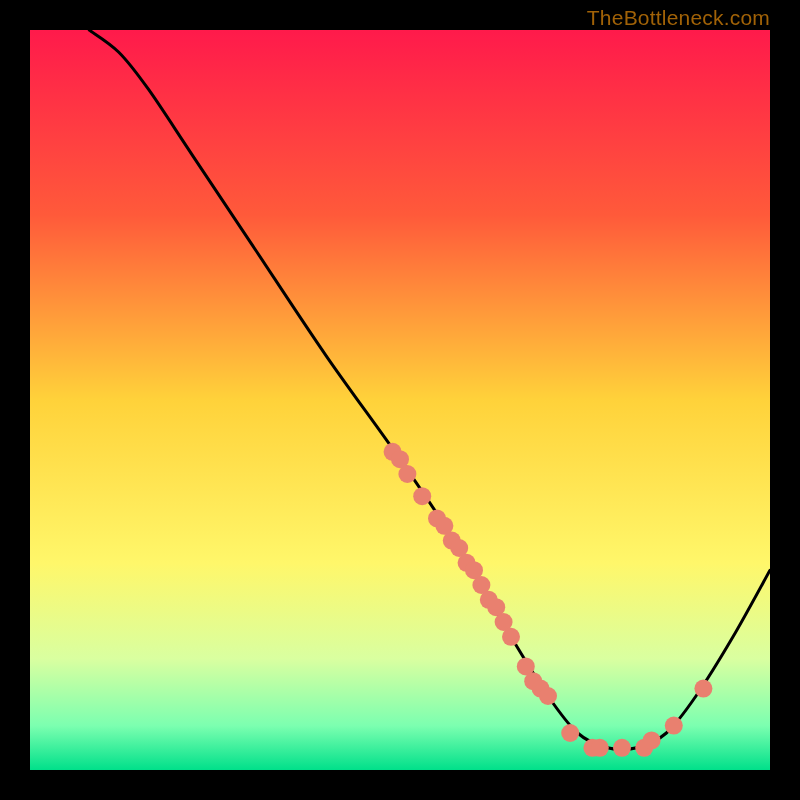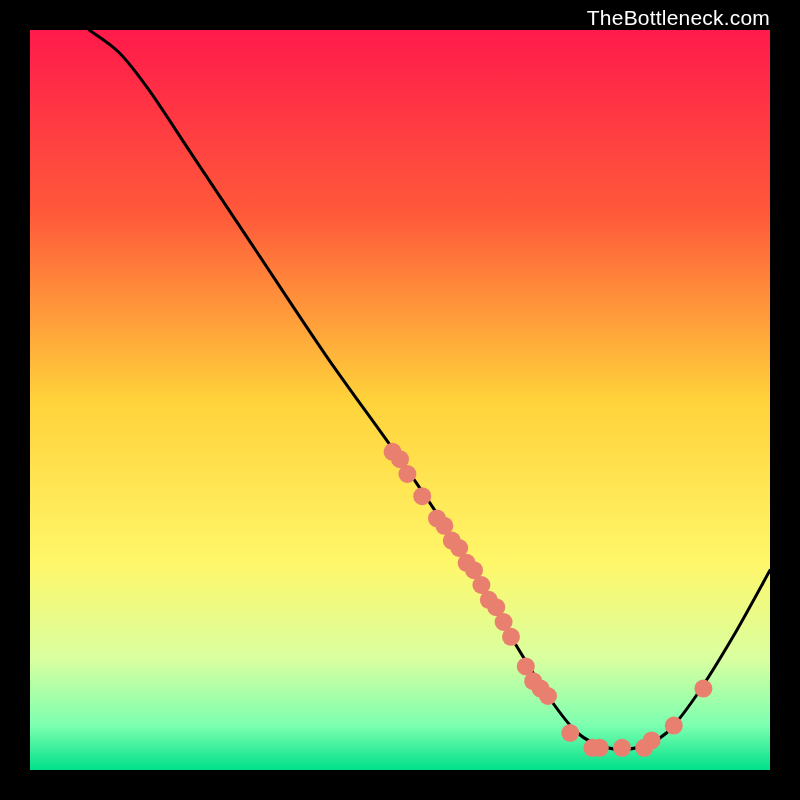--- a/index.html
+++ b/index.html
@@ -21,21 +21,21 @@
     left: 30px;
     top: 30px;
     width: 740px;
     height: 740px;
     overflow: hidden;
   }
   .watermark {
     position: absolute;
     top: 6px;
     right: 30px;
-    color: #ffffff;
+    color: #a16207;
     font-size: 21px;
     font-weight: 500;
     letter-spacing: 0.2px;
   }
   svg { display: block; }
 </style>
 </head>
 <body>
 
 <div class="frame">

